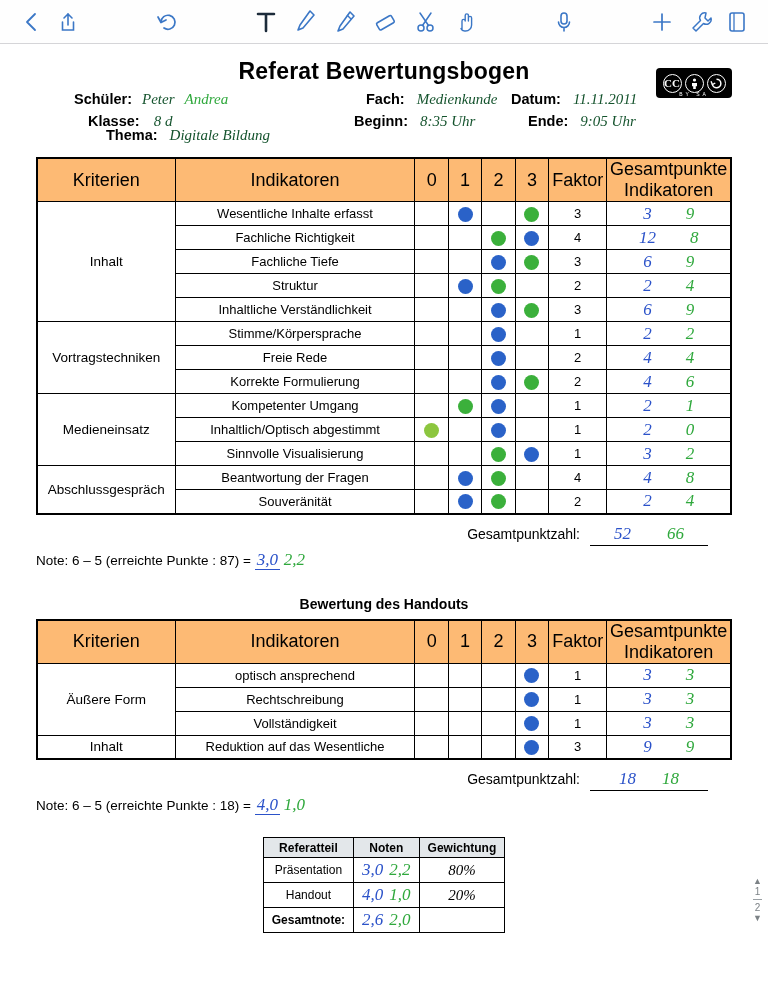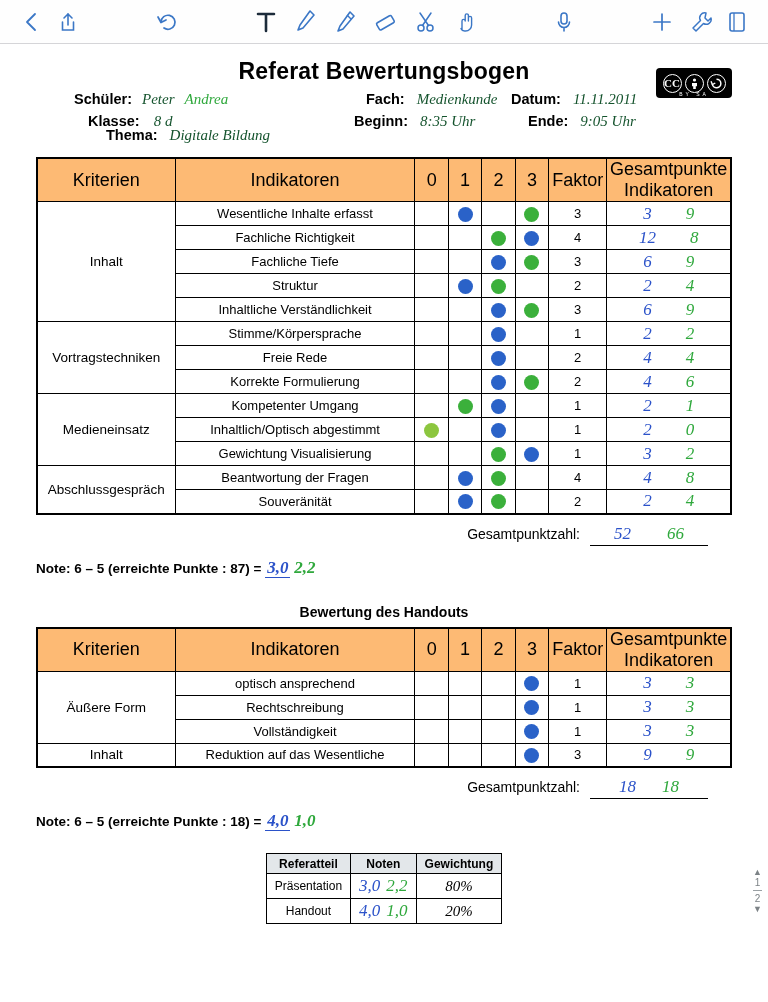--- a/index.html
+++ b/index.html
@@ -109,21 +109,21 @@
   .hg { color:#2fa83c; }
 
   
   .totals {
     display:flex; justify-content:flex-end; align-items:baseline;
     margin-top:9px; font-size:14px; padding-right:24px;
   }
   .totals .tl { margin-right:10px; }
   .tot-box { border-bottom:1.5px solid #000; min-width:118px; text-align:center; padding-bottom:1px; }
 
-  .note-line { font-size:13.5px; margin-top:12px;font-weight:bold; }
+  .note-line { font-size:13.5px; margin-top:4px; }
   .note-val { border-bottom:1.5px solid #2b52c9; padding:0 2px; }
 
   
   #summary-wrap { display:flex; justify-content:center; margin-top:22px; }
   table.summary { border-collapse:collapse; font-size:12px; border:1.5px solid #000; }
   table.summary th, table.summary td {
     border:1px solid #000; padding:2px 8px; text-align:center; height:20px;
   }
   table.summary thead th { background:#e3e7ea; font-weight:bold; }
   .pct { font-family:"Liberation Serif", serif; font-style:italic; font-size:15px; color:#000; }
@@ -379,21 +379,21 @@
         <tr>
           <td class="ind c-ind">Inhaltlich/Optisch abgestimmt</td>
           <td class="c-num"><span class="dot dot-go"></span></td>
           <td class="c-num"></td>
           <td class="c-num"><span class="dot dot-b"></span></td>
           <td class="c-num"></td>
           <td class="c-fak">1</td>
           <td class="c-ges"><span class="hnum hb">2</span><span class="hnum hg" style="margin-left: 34px;">0</span></td>
         </tr>
         <tr>
-          <td class="ind c-ind">Gewichtung Visualisierung</td>
+          <td class="ind c-ind">Sinnvolle Visualisierung</td>
           <td class="c-num"></td>
           <td class="c-num"></td>
           <td class="c-num"><span class="dot dot-g"></span></td>
           <td class="c-num"><span class="dot dot-b"></span></td>
           <td class="c-fak">1</td>
           <td class="c-ges"><span class="hnum hb">3</span><span class="hnum hg" style="margin-left: 34px;">2</span></td>
         </tr>
         <tr class="grp-top">
           <td class="krit c-krit" rowspan="2">Abschlussgespräch</td>
           <td class="ind c-ind">Beantwortung der Fragen</td>
@@ -517,20 +517,25 @@
           <tr>
             <td>Präsentation</td>
             <td><span class="hnum hb">3,0</span><span class="hnum hg" style="margin-left: 6px;">2,2</span></td>
             <td class="pct">80%</td>
           </tr>
           <tr>
             <td>Handout</td>
             <td><span class="hnum hb">4,0</span><span class="hnum hg" style="margin-left: 6px;">1,0</span></td>
             <td class="pct">20%</td>
           </tr>
+          <tr>
+            <td style="font-weight: bold;">Gesamtnote:</td>
+            <td><span class="hnum hb">2,6</span><span class="hnum hg" style="margin-left: 6px;">2,0</span></td>
+            <td class="pct"></td>
+          </tr>
         </tbody>
     </table>
   </div>
 
   <div id="pagenav">
     <span class="tri">▲</span>
     <span>1</span>
     <span class="sep"></span>
     <span>2</span>
     <span class="tri">▼</span>

